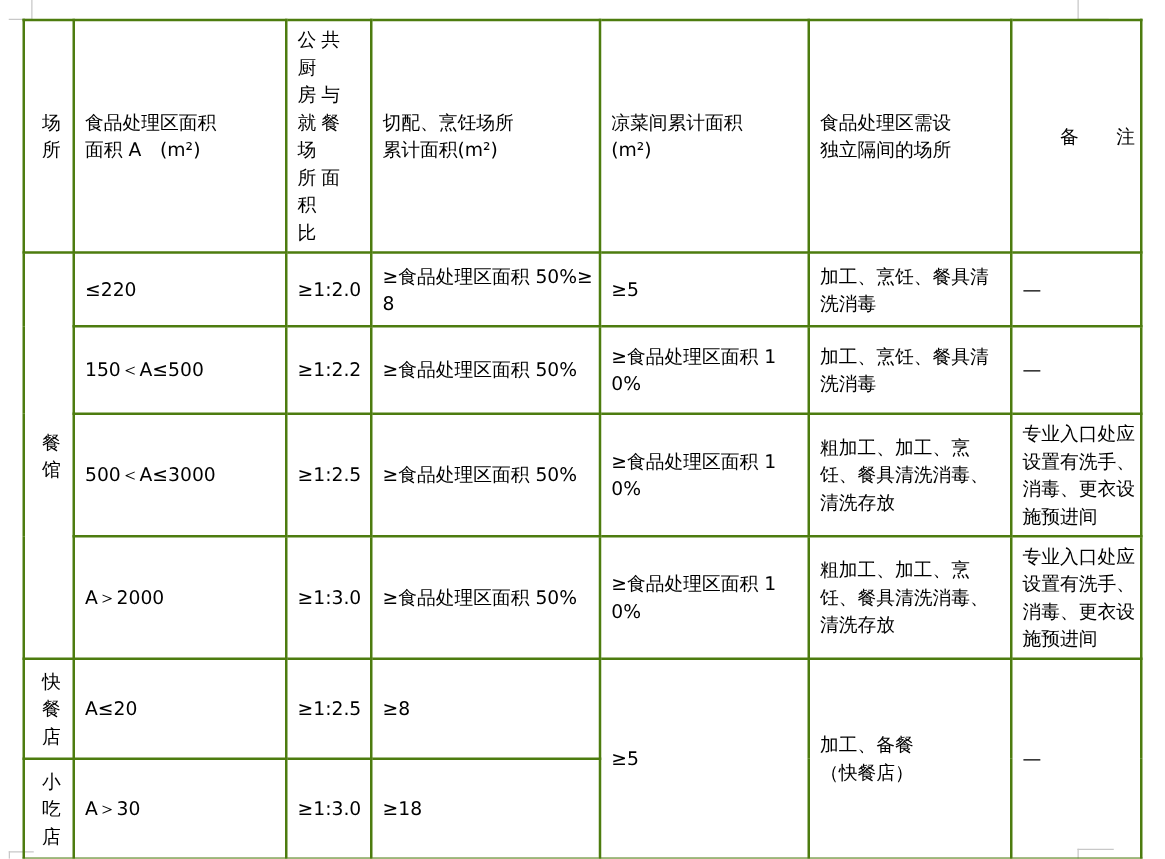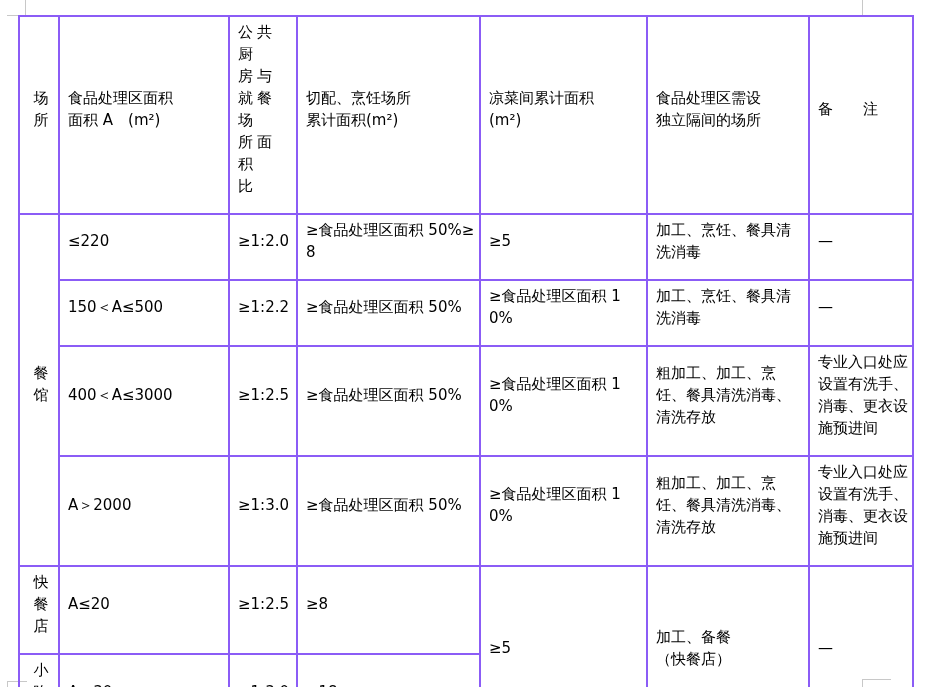--- a/index.html
+++ b/index.html
@@ -5,32 +5,32 @@
   html,body{margin:0;padding:0;background:#fff;}
   .page{
     position:relative;width:932px;height:687px;background:#ffffff;
     font-family:"DejaVu Sans",sans-serif;color:#000;overflow:hidden;
   }
   table.req{
     position:absolute;left:18px;top:15px;width:894px;
     border-collapse:collapse;table-layout:fixed;
   }
   table.req td{
-    border:2px solid #8b5cf6;
+    border:2px solid #4d7c0f;
     font-size:15px;line-height:22px;
-    padding:4px 4px 16px 8px;
+    padding:4px 4px 4px 8px;
     vertical-align:middle;
     white-space:pre-line;
     word-break:break-all;
     overflow:hidden;
   }
   td.site{text-align:center;padding:4px 1px;line-height:24px;}
   td.hdr{line-height:22px;}
   td.hdr-ratio{letter-spacing:4px;line-height:20px;padding:2px 1px 2px 6px;}
-  td.hdr-note{text-align:left;padding:4px 2px;}
+  td.hdr-note{text-align:right;padding:4px 2px;}
   td.narrow{padding:4px 2px 4px 7px;margin-top:15px;}
   td.desc{padding:6px 2px 6px 10px;}
   
   .mark{position:absolute;pointer-events:none;}
   .mark-tl{left:7px;top:0;width:18px;height:15px;border-right:1px solid #c8c8c8;border-bottom:1px solid #c8c8c8;}
   .mark-tr{left:862px;top:0;width:24px;height:15px;border-left:1px solid #c8c8c8;border-bottom:1px solid #c8c8c8;}
   .mark-bl{left:7px;top:681px;width:19px;height:6px;border-top:1px solid #c8c8c8;border-left:1px solid #c8c8c8;}
   .mark-br{left:862px;top:679px;width:28px;height:8px;border-top:1px solid #c8c8c8;border-left:1px solid #c8c8c8;}
 </style>
 </head>
@@ -77,31 +77,31 @@
         <td class="site" rowspan="4">餐
 馆</td>
         <td>≤220</td>
         <td class="narrow">≥1:2.0</td>
         <td>≥食品处理区面积 50%≥8</td>
         <td>≥5</td>
         <td>加工、烹饪、餐具清洗消毒</td>
         <td>—</td>
       </tr>
 
-      <tr style="height:58px">
+      <tr style="height:70px">
         <td>150＜A≤500</td>
         <td class="narrow">≥1:2.2</td>
         <td>≥食品处理区面积 50%</td>
         <td>≥食品处理区面积 10%</td>
         <td>加工、烹饪、餐具清洗消毒</td>
         <td>—</td>
       </tr>
 
       <tr style="height:86px">
-        <td>400＜A≤3000</td>
+        <td>500＜A≤3000</td>
         <td class="narrow">≥1:2.5</td>
         <td>≥食品处理区面积 50%</td>
         <td>≥食品处理区面积 10%</td>
         <td>粗加工、加工、烹饪、餐具清洗消毒、清洗存放</td>
         <td class="narrow">专业入口处应设置有洗手、消毒、更衣设施预进间</td>
       </tr>
 
       <tr style="height:86px">
         <td>A＞2000</td>
         <td class="narrow">≥1:3.0</td>

